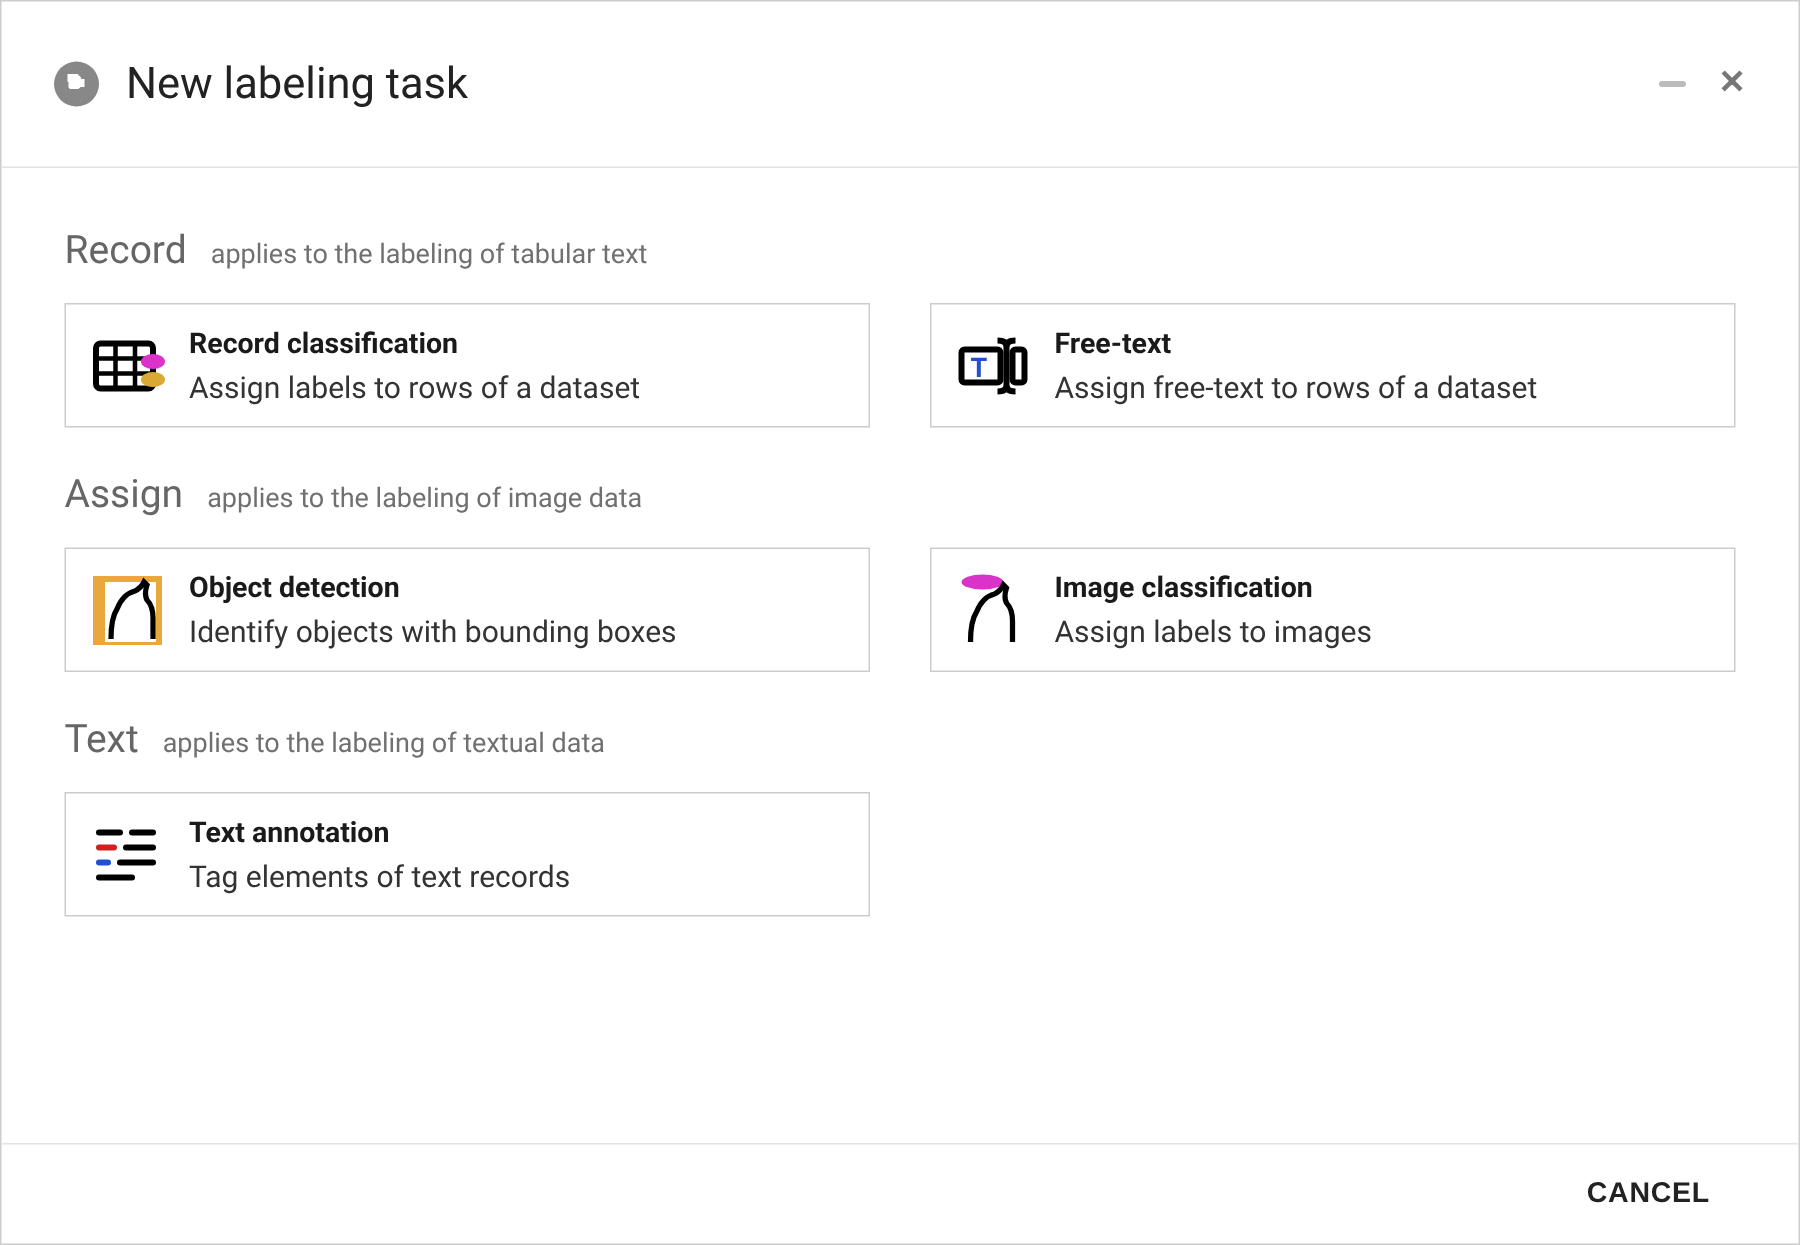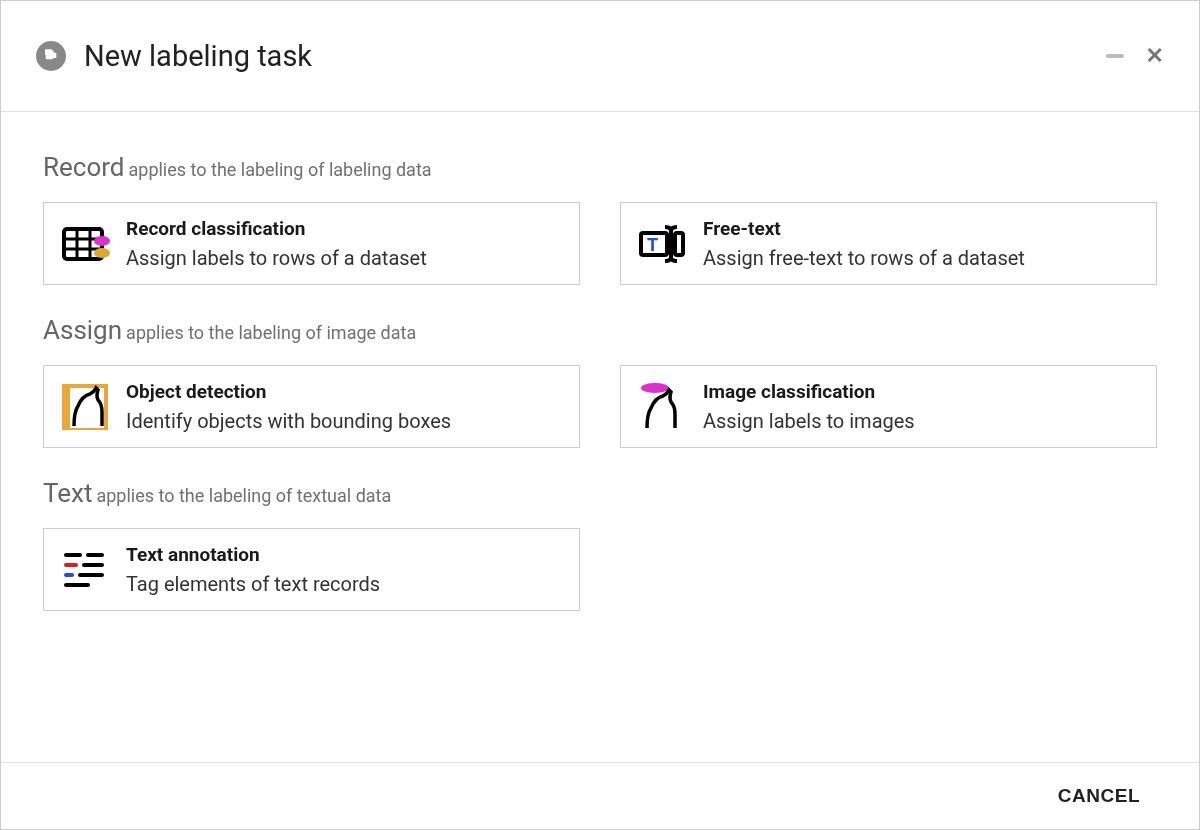--- a/index.html
+++ b/index.html
@@ -56,21 +56,21 @@
     }
     .content {
       flex: 1;
       padding: 40px 42px 20px 42px;
       overflow-y: auto;
     }
     .section { margin-bottom: 30px; }
     .section-header {
       display: flex;
       align-items: baseline;
-      gap: 4px;
+      gap: 16px;
       margin-bottom: 20px;
       text-align: right;
     }
     .section-title {
       font-size: 26px;
       font-weight: 400;
       color: #666;
     }
     .section-subtitle {
       font-size: 18px;
@@ -144,21 +144,21 @@
     <div class="minimize-icon"></div>
     <div class="close-icon">✕</div>
   </div>
 </div>
 
 <div class="content">
 
   <div class="section">
     <div class="section-header">
       <span class="section-title">Record</span>
-      <span class="section-subtitle">applies to the labeling of labeling data</span>
+      <span class="section-subtitle">applies to the labeling of tabular text</span>
     </div>
     <div class="card-row">
       <div class="card">
         <div class="card-icon">
           <svg viewBox="0 0 50 50" width="50" height="50">
             <rect x="4" y="10" width="38" height="30" rx="3" fill="none" stroke="#000" stroke-width="4"></rect>
             <line x1="4" y1="20" x2="42" y2="20" stroke="#000" stroke-width="3"></line>
             <line x1="4" y1="30" x2="42" y2="30" stroke="#000" stroke-width="3"></line>
             <line x1="17" y1="10" x2="17" y2="40" stroke="#000" stroke-width="3"></line>
             <line x1="30" y1="10" x2="30" y2="40" stroke="#000" stroke-width="3"></line>

